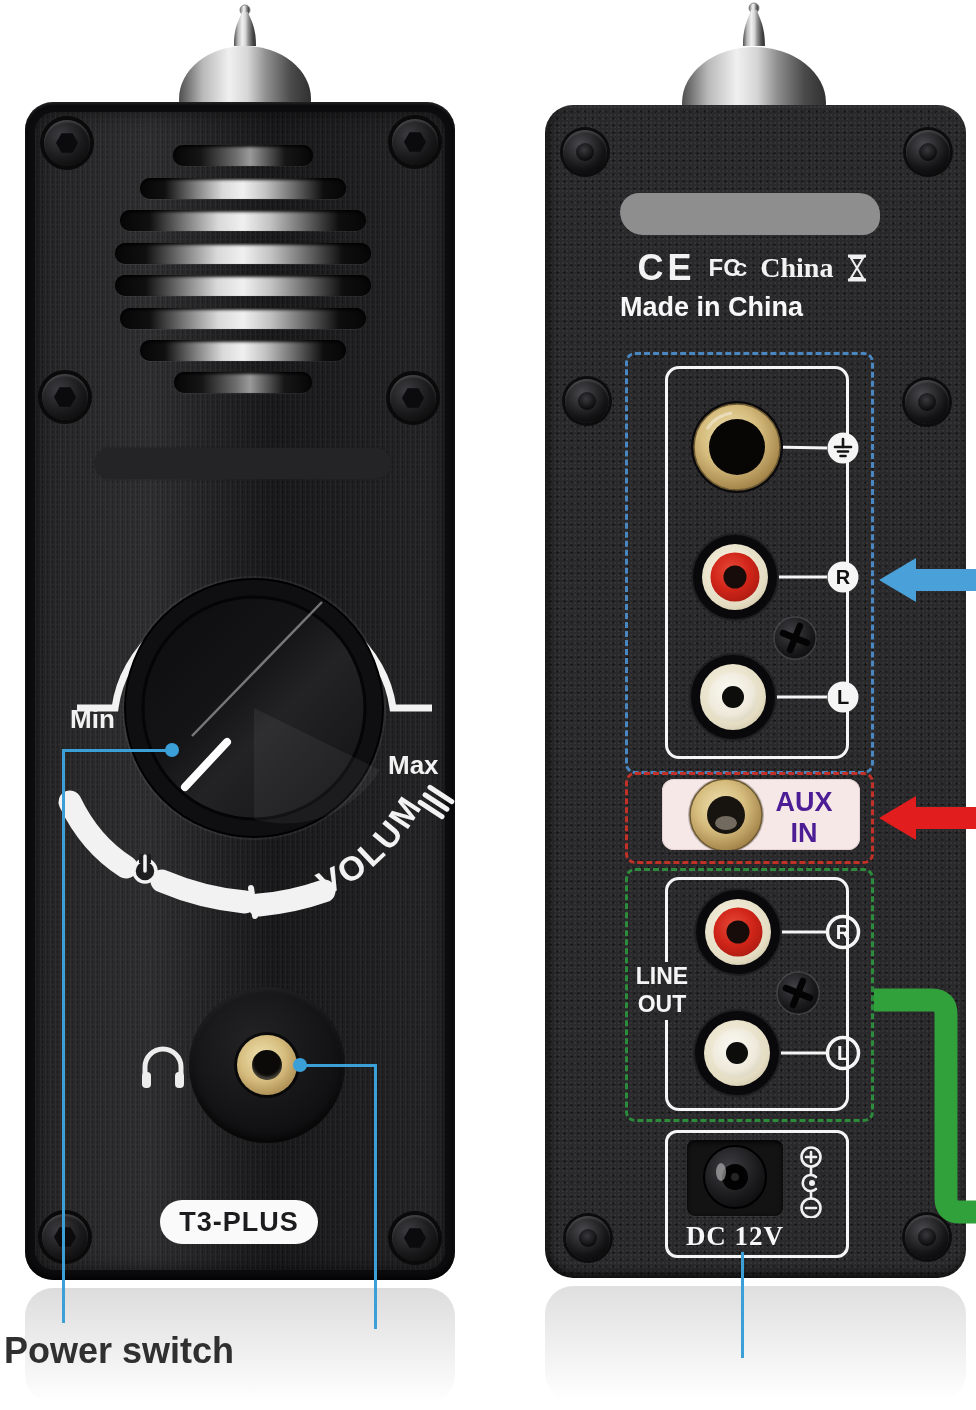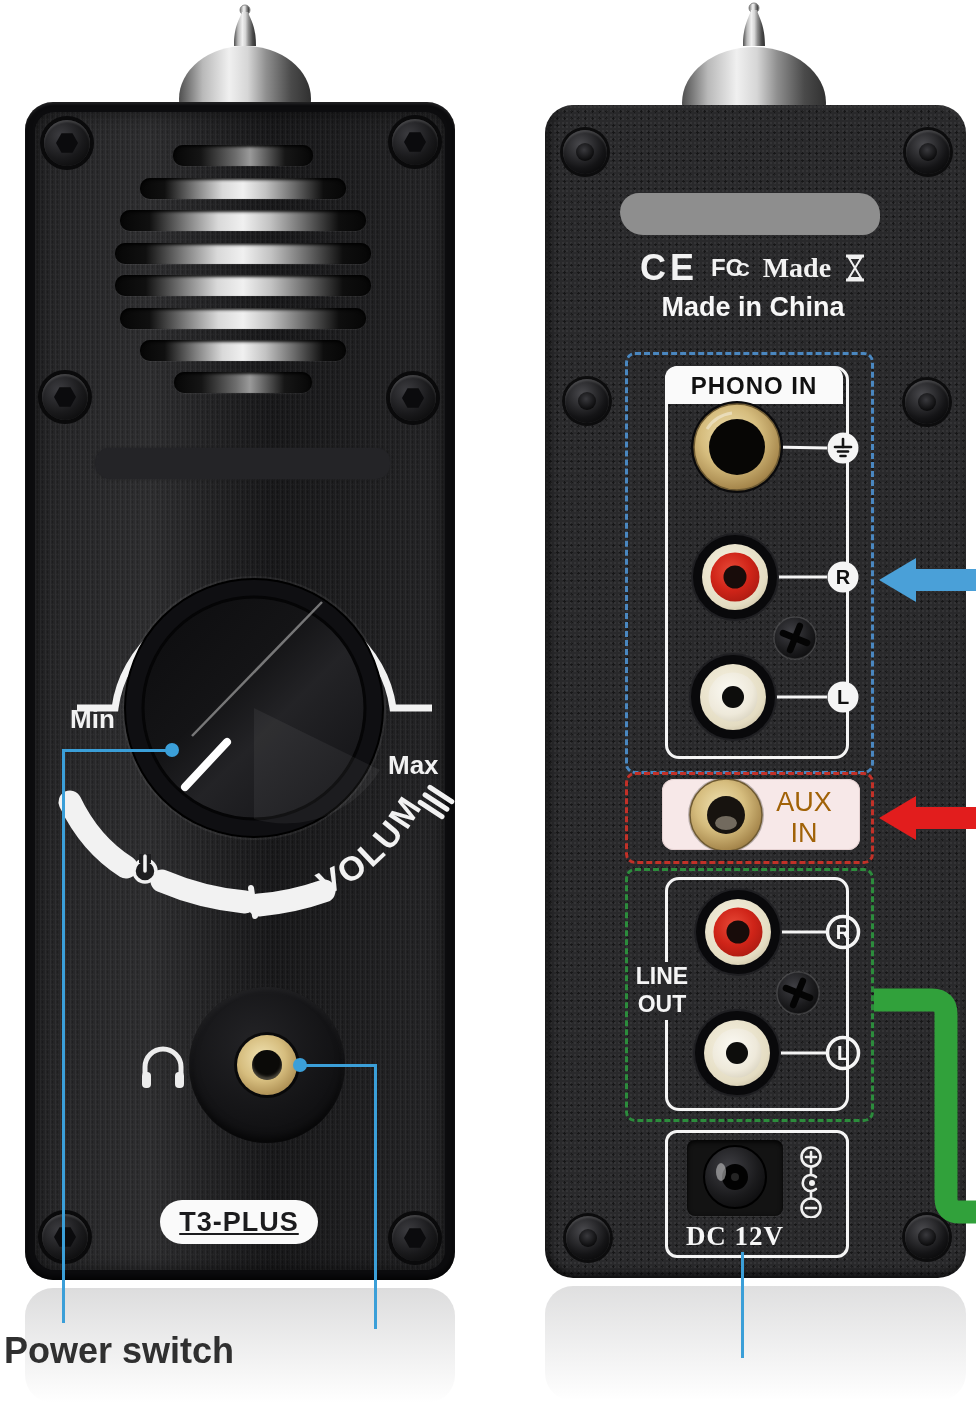--- a/index.html
+++ b/index.html
@@ -60,27 +60,27 @@
   .hp-jack::after{content:'';position:absolute;inset:15px;border-radius:50%;background:#0b0a08;
     box-shadow:inset 0 -3px 3px rgba(200,190,160,.35);}
 
   
   .blobR{left:620px;top:193px;width:260px;height:42px;border-radius:20px 22px 18px 24px;background:#8e8e8e;}
   .certs{left:620px;top:248px;width:266px;height:40px;display:flex;align-items:center;justify-content:center;gap:13px;color:#f2f2f2;}
   .ce{font-size:36px;font-weight:bold;letter-spacing:4px;}
   .fc{font-size:24px;font-weight:bold;letter-spacing:0;margin-top:36px;}
   .fc-small{font-size:19px;font-weight:bold;margin-left:-7px;}
   .rohs{font-family:"Liberation Serif", serif;font-size:28px;font-weight:bold;}
-  .madein{left:620px;top:292px;width:266px;text-align:center;color:#f7f7f7;font-size:27px;font-weight:bold;}
+  .madein{left:620px;top:292px;width:266px;text-align:left;color:#f7f7f7;font-size:27px;font-weight:bold;}
   .dashed{border-radius:10px;}
   .wrect{border:3px solid #f5f5f5;border-radius:14px;}
   .phono-label{left:665px;top:366px;width:178px;height:38px;background:#fafafa;border-radius:12px 12px 0 0;
     color:#111;font-size:24px;font-weight:bold;text-align:center;line-height:40px;letter-spacing:1px;}
   .aux-pill{left:662px;top:779px;width:198px;height:71px;background:#f7e8e8;border-radius:12px;box-shadow:inset 0 0 0 1px #e6d2d2;}
-  .aux-text{left:762px;top:787px;width:84px;text-align:center;color:#a16207;font-size:27px;font-weight:normal;line-height:1.15;}
+  .aux-text{left:762px;top:787px;width:84px;text-align:center;color:#4c1d95;font-size:27px;font-weight:bold;line-height:1.15;}
   .lineout-text{left:630px;top:963px;width:64px;text-align:center;color:#f5f5f5;font-size:23px;font-weight:bold;line-height:1.2;}
   .patch{left:659px;top:962px;width:14px;height:58px;background:#29292b;}
   .dc-recess{left:687px;top:1140px;width:96px;height:76px;border-radius:8px;background:#131313;
     box-shadow:inset 0 2px 5px rgba(0,0,0,.9), 0 1px 0 rgba(255,255,255,.07);}
   .dc-label{left:667px;top:1221px;width:136px;text-align:center;color:#f7f7f7;font-size:27px;font-weight:bold;letter-spacing:1px;}
 
   
   .arrow{position:absolute;width:97px;height:44px;}
   .arrow .head{position:absolute;left:0;top:0;width:0;height:0;
     border-top:22px solid transparent;border-bottom:22px solid transparent;border-right:37px solid currentColor;}
@@ -196,51 +196,50 @@
     <div class="abs min-max" style="left:363px;top:600px;margin-top:48px;">Max</div>
 
     <div class="abs hp-recess" style="left:164px;top:885px;"></div>
     <div class="abs hp-jack" style="left:212px;top:933px;"></div>
     <svg class="abs" style="left:113px;top:938px;" width="50" height="52" viewBox="0 0 50 52">
       <path d="M7,34 v-7 a18,18 0 0 1 36,0 v7" fill="none" stroke="#ededed" stroke-width="5"></path>
       <rect x="4" y="32" width="9" height="16" rx="4" fill="#ededed"></rect>
       <rect x="37" y="32" width="9" height="16" rx="4" fill="#ededed"></rect>
     </svg>
 
-    <div class="abs pill" style="left:135px;top:1098px;text-decoration:underline;">T3-PLUS</div>
+    <div class="abs pill" style="left:135px;top:1098px;">T3-PLUS</div>
   </div>
 
   <div class="abs device-rear">
 
     <div class="abs screwR" style="left:18px;top:25px;"></div>
     <div class="abs screwR" style="left:361px;top:25px;"></div>
     <div class="abs screwR" style="left:20px;top:274px;"></div>
     <div class="abs screwR" style="left:360px;top:275px;"></div>
     <div class="abs screwR" style="left:21px;top:1111px;"></div>
     <div class="abs screwR" style="left:360px;top:1110px;"></div>
 
     <div class="abs blobR" style="left:75px;top:88px;"></div>
 
     <div class="abs certs" style="left:75px;top:143px;">
       <span class="ce">CE</span>
       <span><span class="fc">FC</span><span class="fc-small">C</span></span>
-      <span class="rohs">Made</span>
+      <span class="rohs">China</span>
       <svg width="22" height="30" viewBox="0 0 22 30">
         <line x1="2" y1="3" x2="20" y2="3" stroke="#f0f0f0" stroke-width="3"></line>
         <line x1="2" y1="27" x2="20" y2="27" stroke="#f0f0f0" stroke-width="3"></line>
         <path d="M5,5 H17 L11,15 Z" fill="none" stroke="#f0f0f0" stroke-width="2"></path>
         <path d="M5,25 H17 L11,15 Z" fill="none" stroke="#f0f0f0" stroke-width="2"></path>
       </svg>
     </div>
     <div class="abs madein" style="left:75px;top:187px;">Made in China</div>
   </div>
 
   <div class="abs dashed" style="left:625px;top:352px;width:243px;height:416px;border:3px dashed #4a87c0;z-index:3;"></div>
   <div class="abs wrect" style="left:665px;top:366px;width:178px;height:387px;z-index:3;"></div>
-  <div class="abs phono-label" style="z-index:4;">PHONO IN</div>
 
   <svg class="abs" style="left:660px;top:400px;z-index:4;" width="212" height="360" viewBox="0 0 212 360">
     <defs>
       <radialGradient id="goldG" cx=".42" cy=".38" r=".75">
         <stop offset="0" stop-color="#f0e2b2"></stop>
           <stop offset=".45" stop-color="#d6bd7e"></stop>
         <stop offset=".8" stop-color="#a8894e"></stop>
           <stop offset="1" stop-color="#7c6234"></stop>
       </radialGradient>
       <radialGradient id="ivoryG" cx=".42" cy=".38" r=".8">

